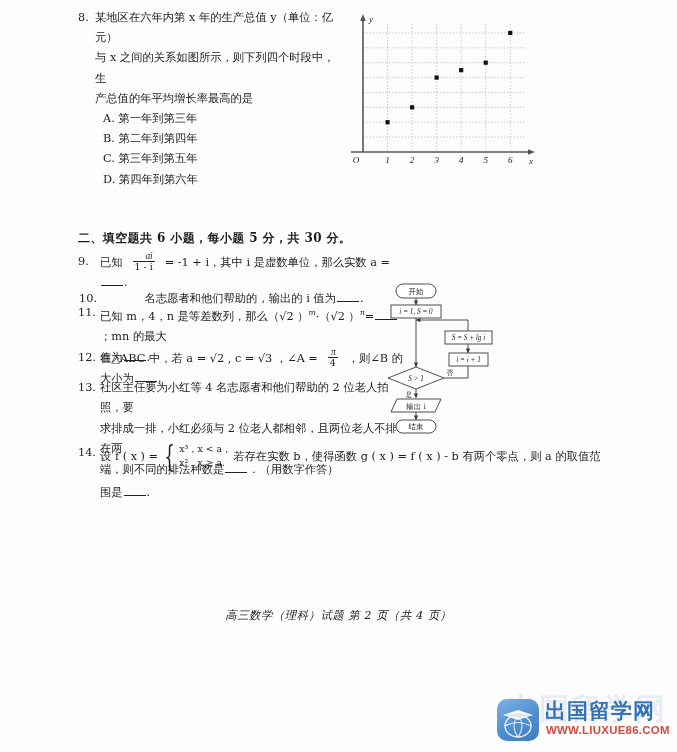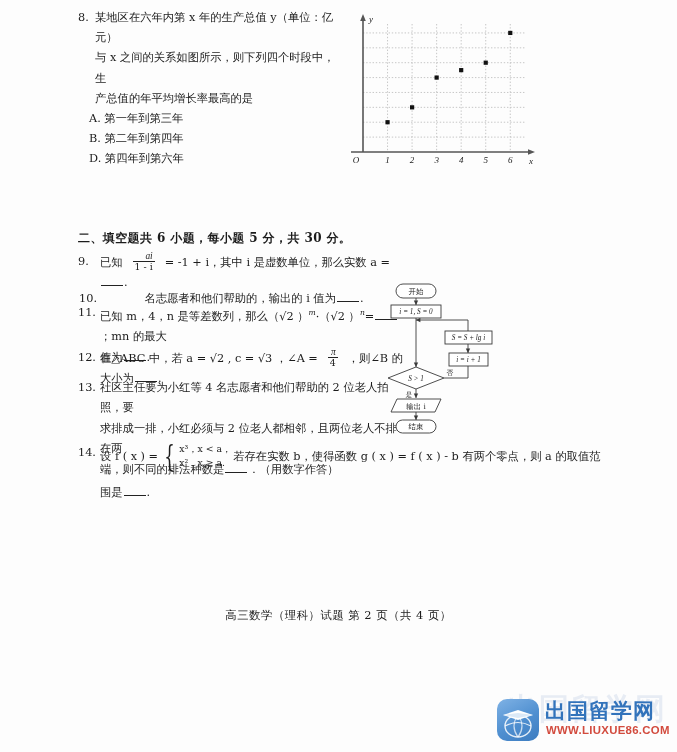--- a/index.html
+++ b/index.html
@@ -21,21 +21,21 @@
   .cn { font-family: "DejaVu Serif", "Liberation Serif", serif; }
   .it { font-style: italic; font-family: "Liberation Serif", serif; }
 
   
   #q8 {
     position: absolute; left: 78px; top: 8px; width: 262px;
     font-size: 11.3px; line-height: 20.2px;
   }
   #q8 .qnum { position: absolute; left: 0; top: 0; }
   #q8 .qbody { margin-left: 17px; }
-  #q8 .opt { margin-left: 11px; }
+  #q8 .opt { margin-left: 25px; }
 
   
   #chart {
     position: absolute; left: 345px; top: 12px;
     width: 195px; height: 160px;
   }
   #chart svg { display: block; }
 
   
   #sec2 {
@@ -72,21 +72,21 @@
   }
   .piece .cases { display: inline-block; font-size: 9.3px; line-height: 14px; }
 
   
   #flow { position: absolute; left: 383px; top: 282px; width: 118px; height: 150px; }
   #flow svg { display: block; }
 
   
   #footer {
     position: absolute; left: 0; top: 608px; width: 677px;
-    text-align: center; font-size: 11.4px; letter-spacing: .5px;
+    text-align: center; font-size: 11.4px; letter-spacing: .5px; font-style: italic;
   }
 
   
   #logo { position: absolute; left: 497px; top: 697px; width: 176px; height: 48px; }
   #logo .mark {
     position: absolute; left: 0; top: 2px; width: 42px; height: 42px;
     border-radius: 10px;
     background: linear-gradient(150deg, #7fb2e5 0%, #4f8fd0 55%, #3d7cc0 100%);
     overflow: hidden;
   }
@@ -114,20 +114,21 @@
 
 <div id="page">
 
   <div id="q8">
     <span class="qnum cn">8.</span>
     <div class="qbody cn">某地区在六年内第 x 年的生产总值 y（单位：亿元）</div>
     <div class="qbody cn">与 x 之间的关系如图所示，则下列四个时段中，生</div>
     <div class="qbody cn">产总值的年平均增长率最高的是</div>
     <div class="opt cn">A. 第一年到第三年</div>
     <div class="opt cn">B. 第二年到第四年</div>
+    <div class="opt cn">C. 第三年到第五年</div>
     <div class="opt cn">D. 第四年到第六年</div>
   </div>
 
   <div id="chart">
     <svg width="195" height="160" viewBox="0 0 195 160">
       <g id="chart-grid">
           <line x1="42.54545454545455" x2="42.54545454545455" y1="12" y2="140" stroke="#b9b9b9" stroke-width="0.8" stroke-dasharray="1.4 1.8"></line>
           <line x1="67.0909090909091" x2="67.0909090909091" y1="12" y2="140" stroke="#b9b9b9" stroke-width="0.8" stroke-dasharray="1.4 1.8"></line>
           <line x1="91.63636363636364" x2="91.63636363636364" y1="12" y2="140" stroke="#b9b9b9" stroke-width="0.8" stroke-dasharray="1.4 1.8"></line>
           <line x1="116.18181818181819" x2="116.18181818181819" y1="12" y2="140" stroke="#b9b9b9" stroke-width="0.8" stroke-dasharray="1.4 1.8"></line>

